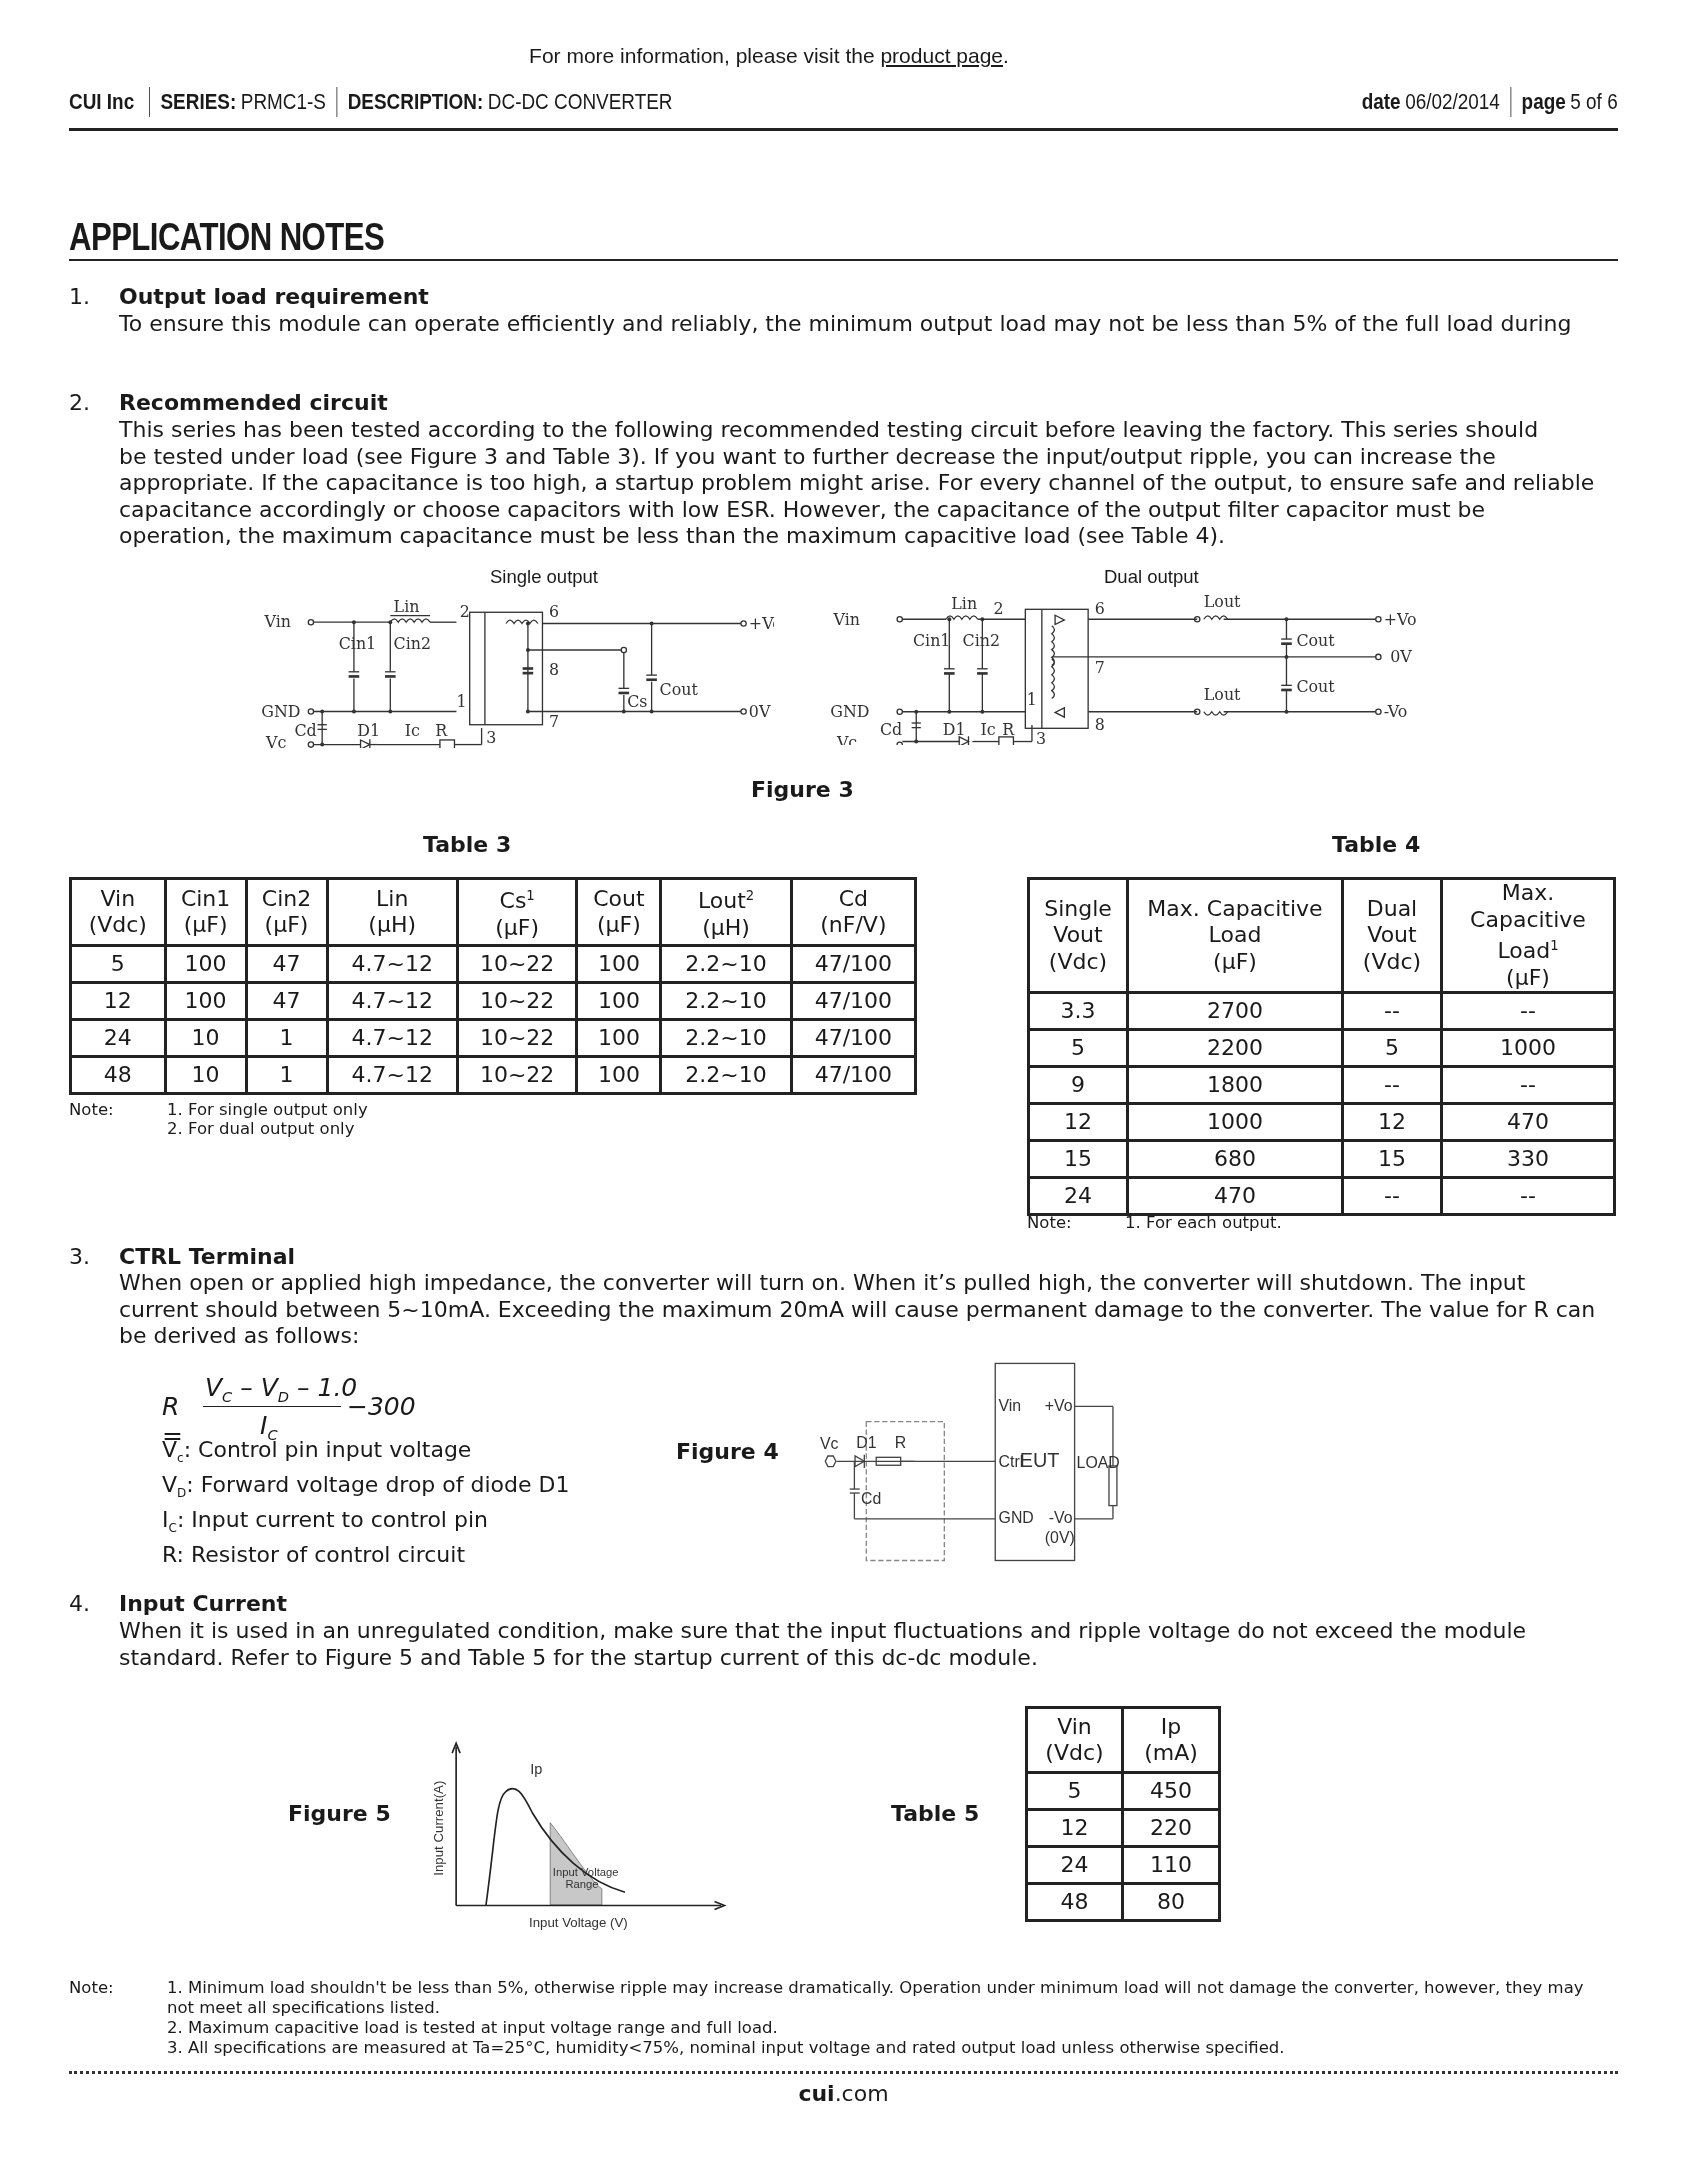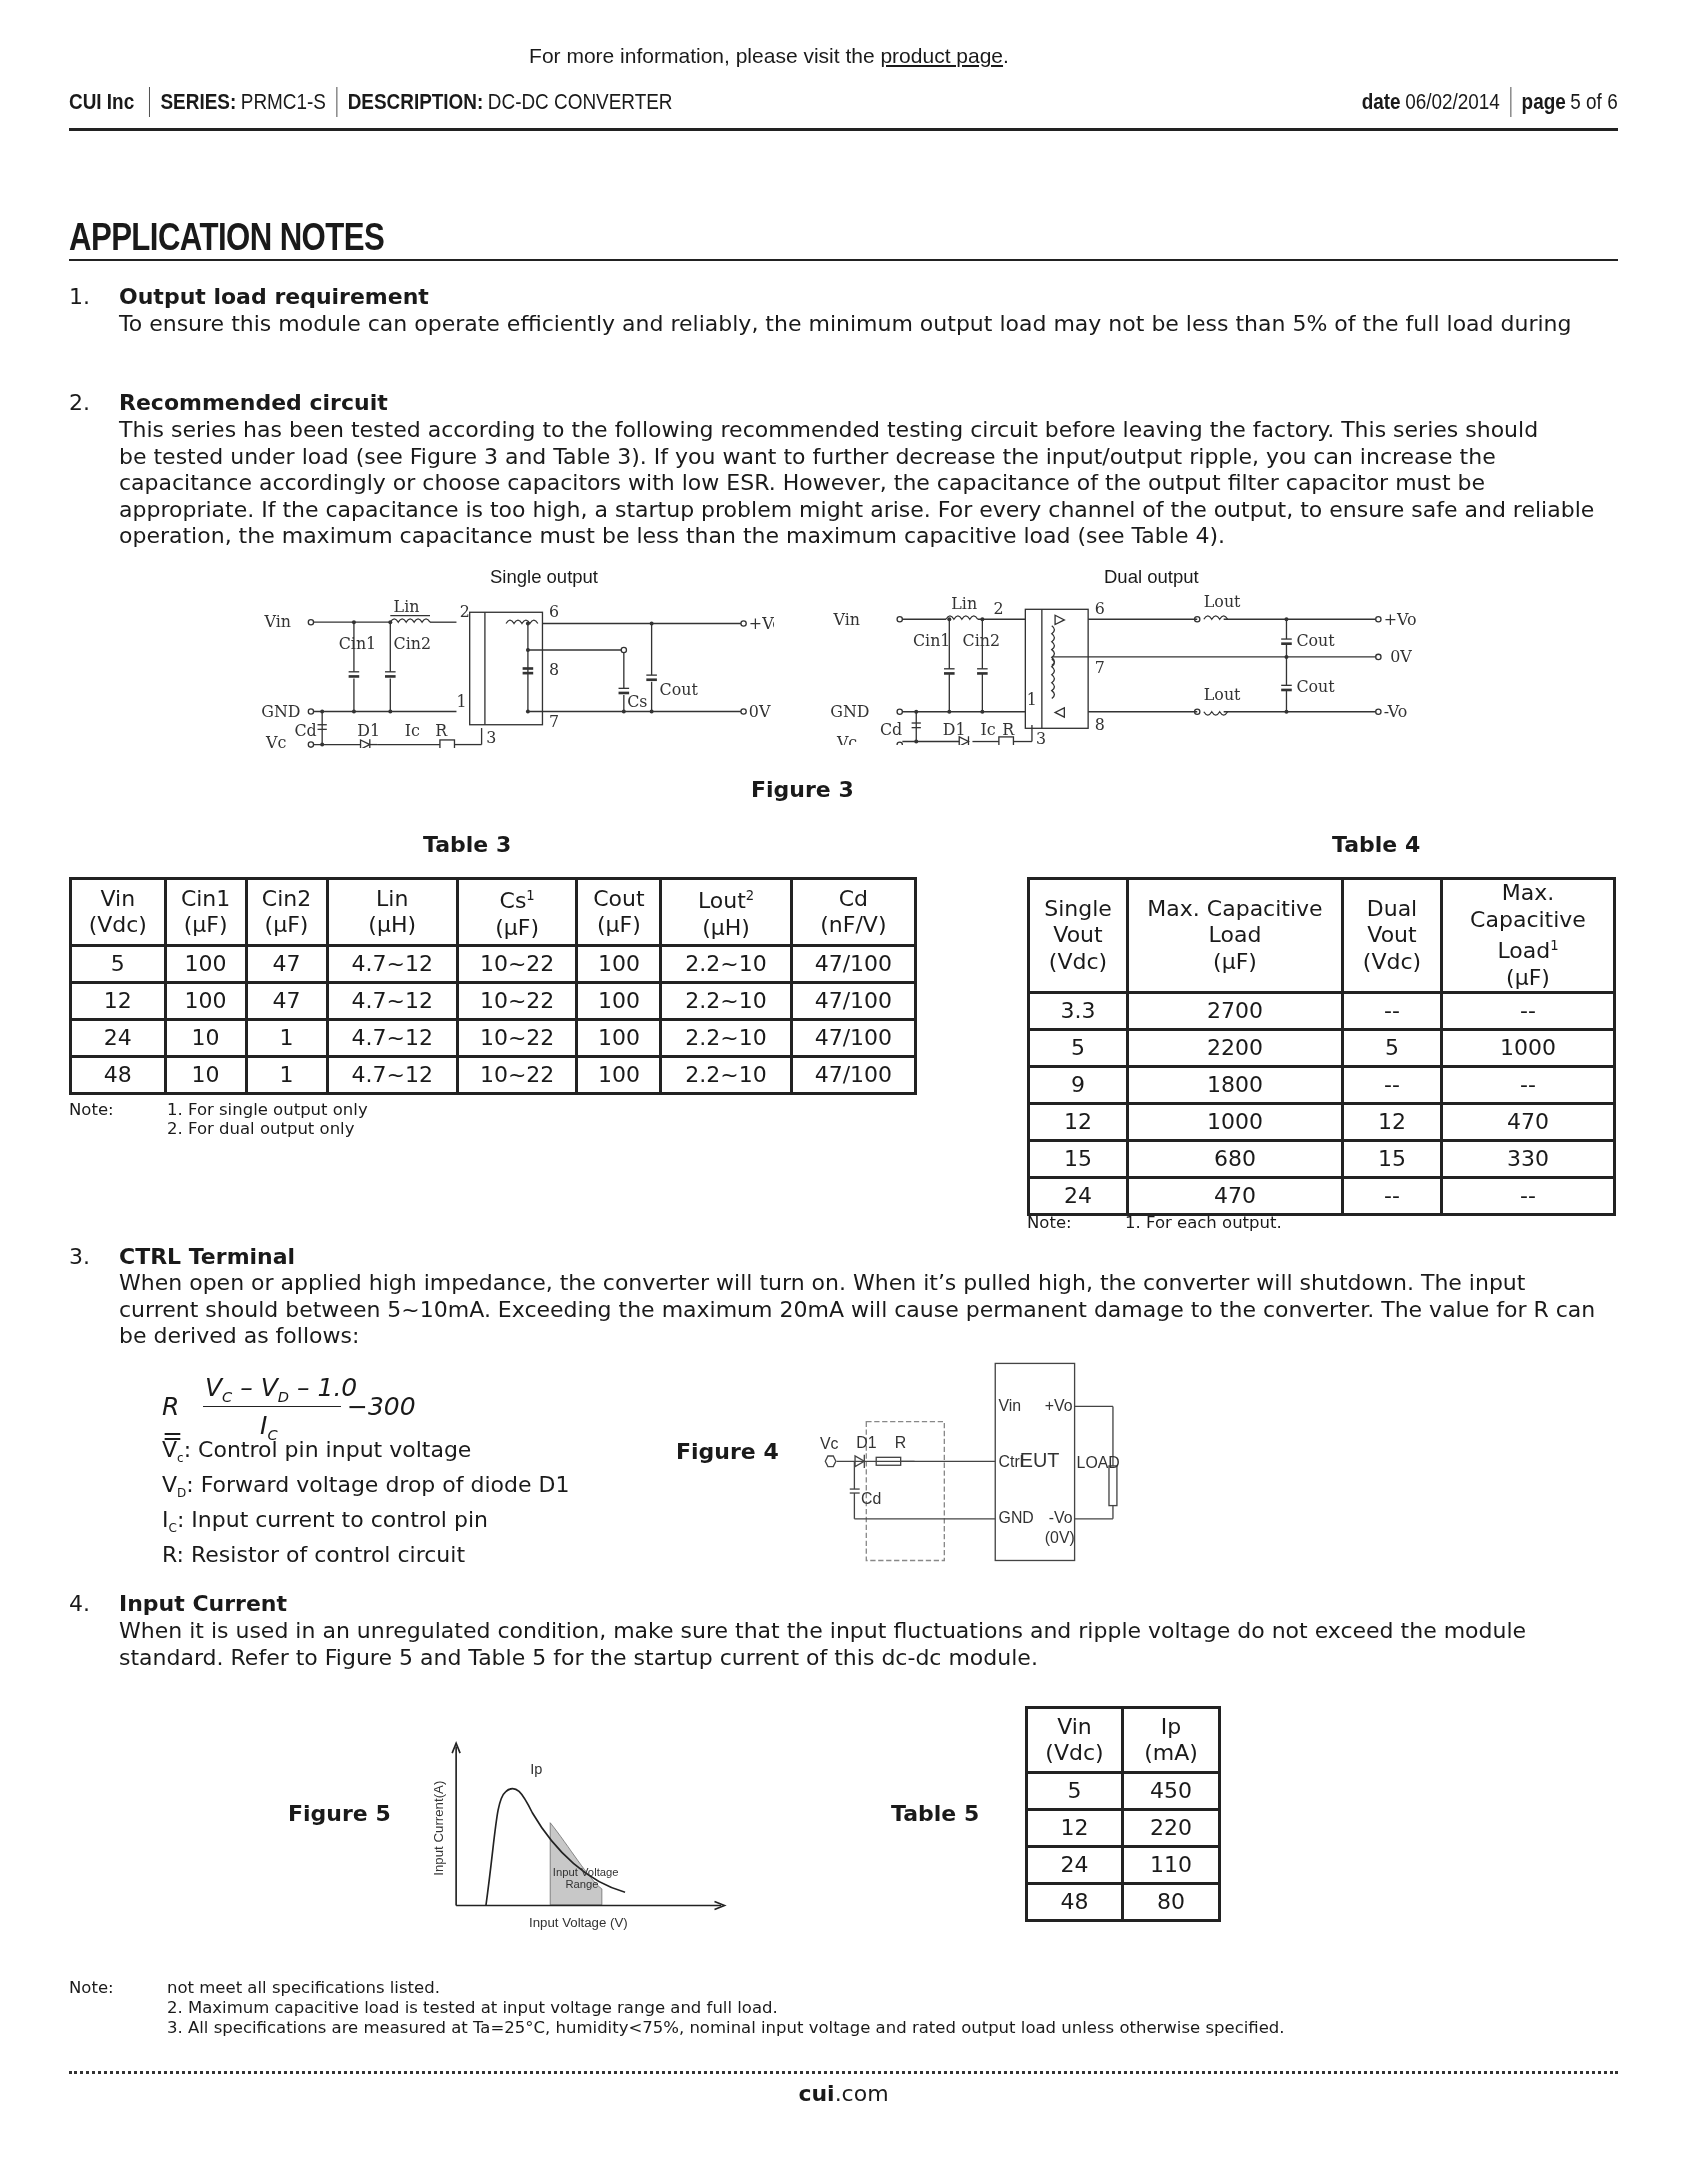--- a/index.html
+++ b/index.html
@@ -60,22 +60,22 @@
 <div class="abs sec-head" style="top:284px;">Output load requirement</div>
 <div class="abs para" style="top:311px;">
   <div>To ensure this module can operate efficiently and reliably, the minimum output load may not be less than 5% of the full load during</div>
 </div>
 
 <div class="abs sec-num" style="top:390px;">2.</div>
 <div class="abs sec-head" style="top:390px;">Recommended circuit</div>
 <div class="abs para" style="top:417px;">
   <div>This series has been tested according to the following recommended testing circuit before leaving the factory. This series should</div>
   <div>be tested under load (see Figure 3 and Table 3). If you want to further decrease the input/output ripple, you can increase the</div>
+  <div>appropriate. If the capacitance is too high, a startup problem might arise. For every channel of the output, to ensure safe and reliable</div>
   <div>capacitance accordingly or choose capacitors with low ESR. However, the capacitance of the output filter capacitor must be</div>
-  <div>appropriate. If the capacitance is too high, a startup problem might arise. For every channel of the output, to ensure safe and reliable</div>
   <div>operation, the maximum capacitance must be less than the maximum capacitive load (see Table 4).</div>
 </div>
 
 <div class="abs fig-title" style="left:490px; top:566px;">Single output</div>
 <svg class="abs" style="left:258px; top:589px;" width="516" height="159" viewBox="0 0 780 240">
   <g stroke="#333" stroke-width="2" fill="none">
 
     <circle cx="80" cy="50" r="4"></circle>
       <line x1="84" y1="50" x2="200" y2="50"></line>
     <path d="M200 50 q6 -10 12 0 q6 -10 12 0 q6 -10 12 0 q6 -10 12 0 q6 -10 12 0"></path>
@@ -483,19 +483,20 @@
       </tr>
       <tr style="height: 37px;">
         <td>48</td>
         <td>80</td>
       </tr>
     </tbody>
 </table>
 
 <div class="abs note" style="left:69px; top:1978px;">Note:</div>
 <div class="abs note" style="left:167px; top:1978px; width:1456px; line-height:20px;">
+  <div>1. Minimum load shouldn't be less than 5%, otherwise ripple may increase dramatically. Operation under minimum load will not damage the converter, however, they may</div>
   <div>not meet all specifications listed.</div>
   <div>2. Maximum capacitive load is tested at input voltage range and full load.</div>
   <div>3. All specifications are measured at Ta=25°C, humidity&lt;75%, nominal input voltage and rated output load unless otherwise specified.</div>
 </div>
 <div class="abs dotted"></div>
 <div class="abs footer"><b>cui</b><span>.com</span></div>
 
 
 </body></html>

